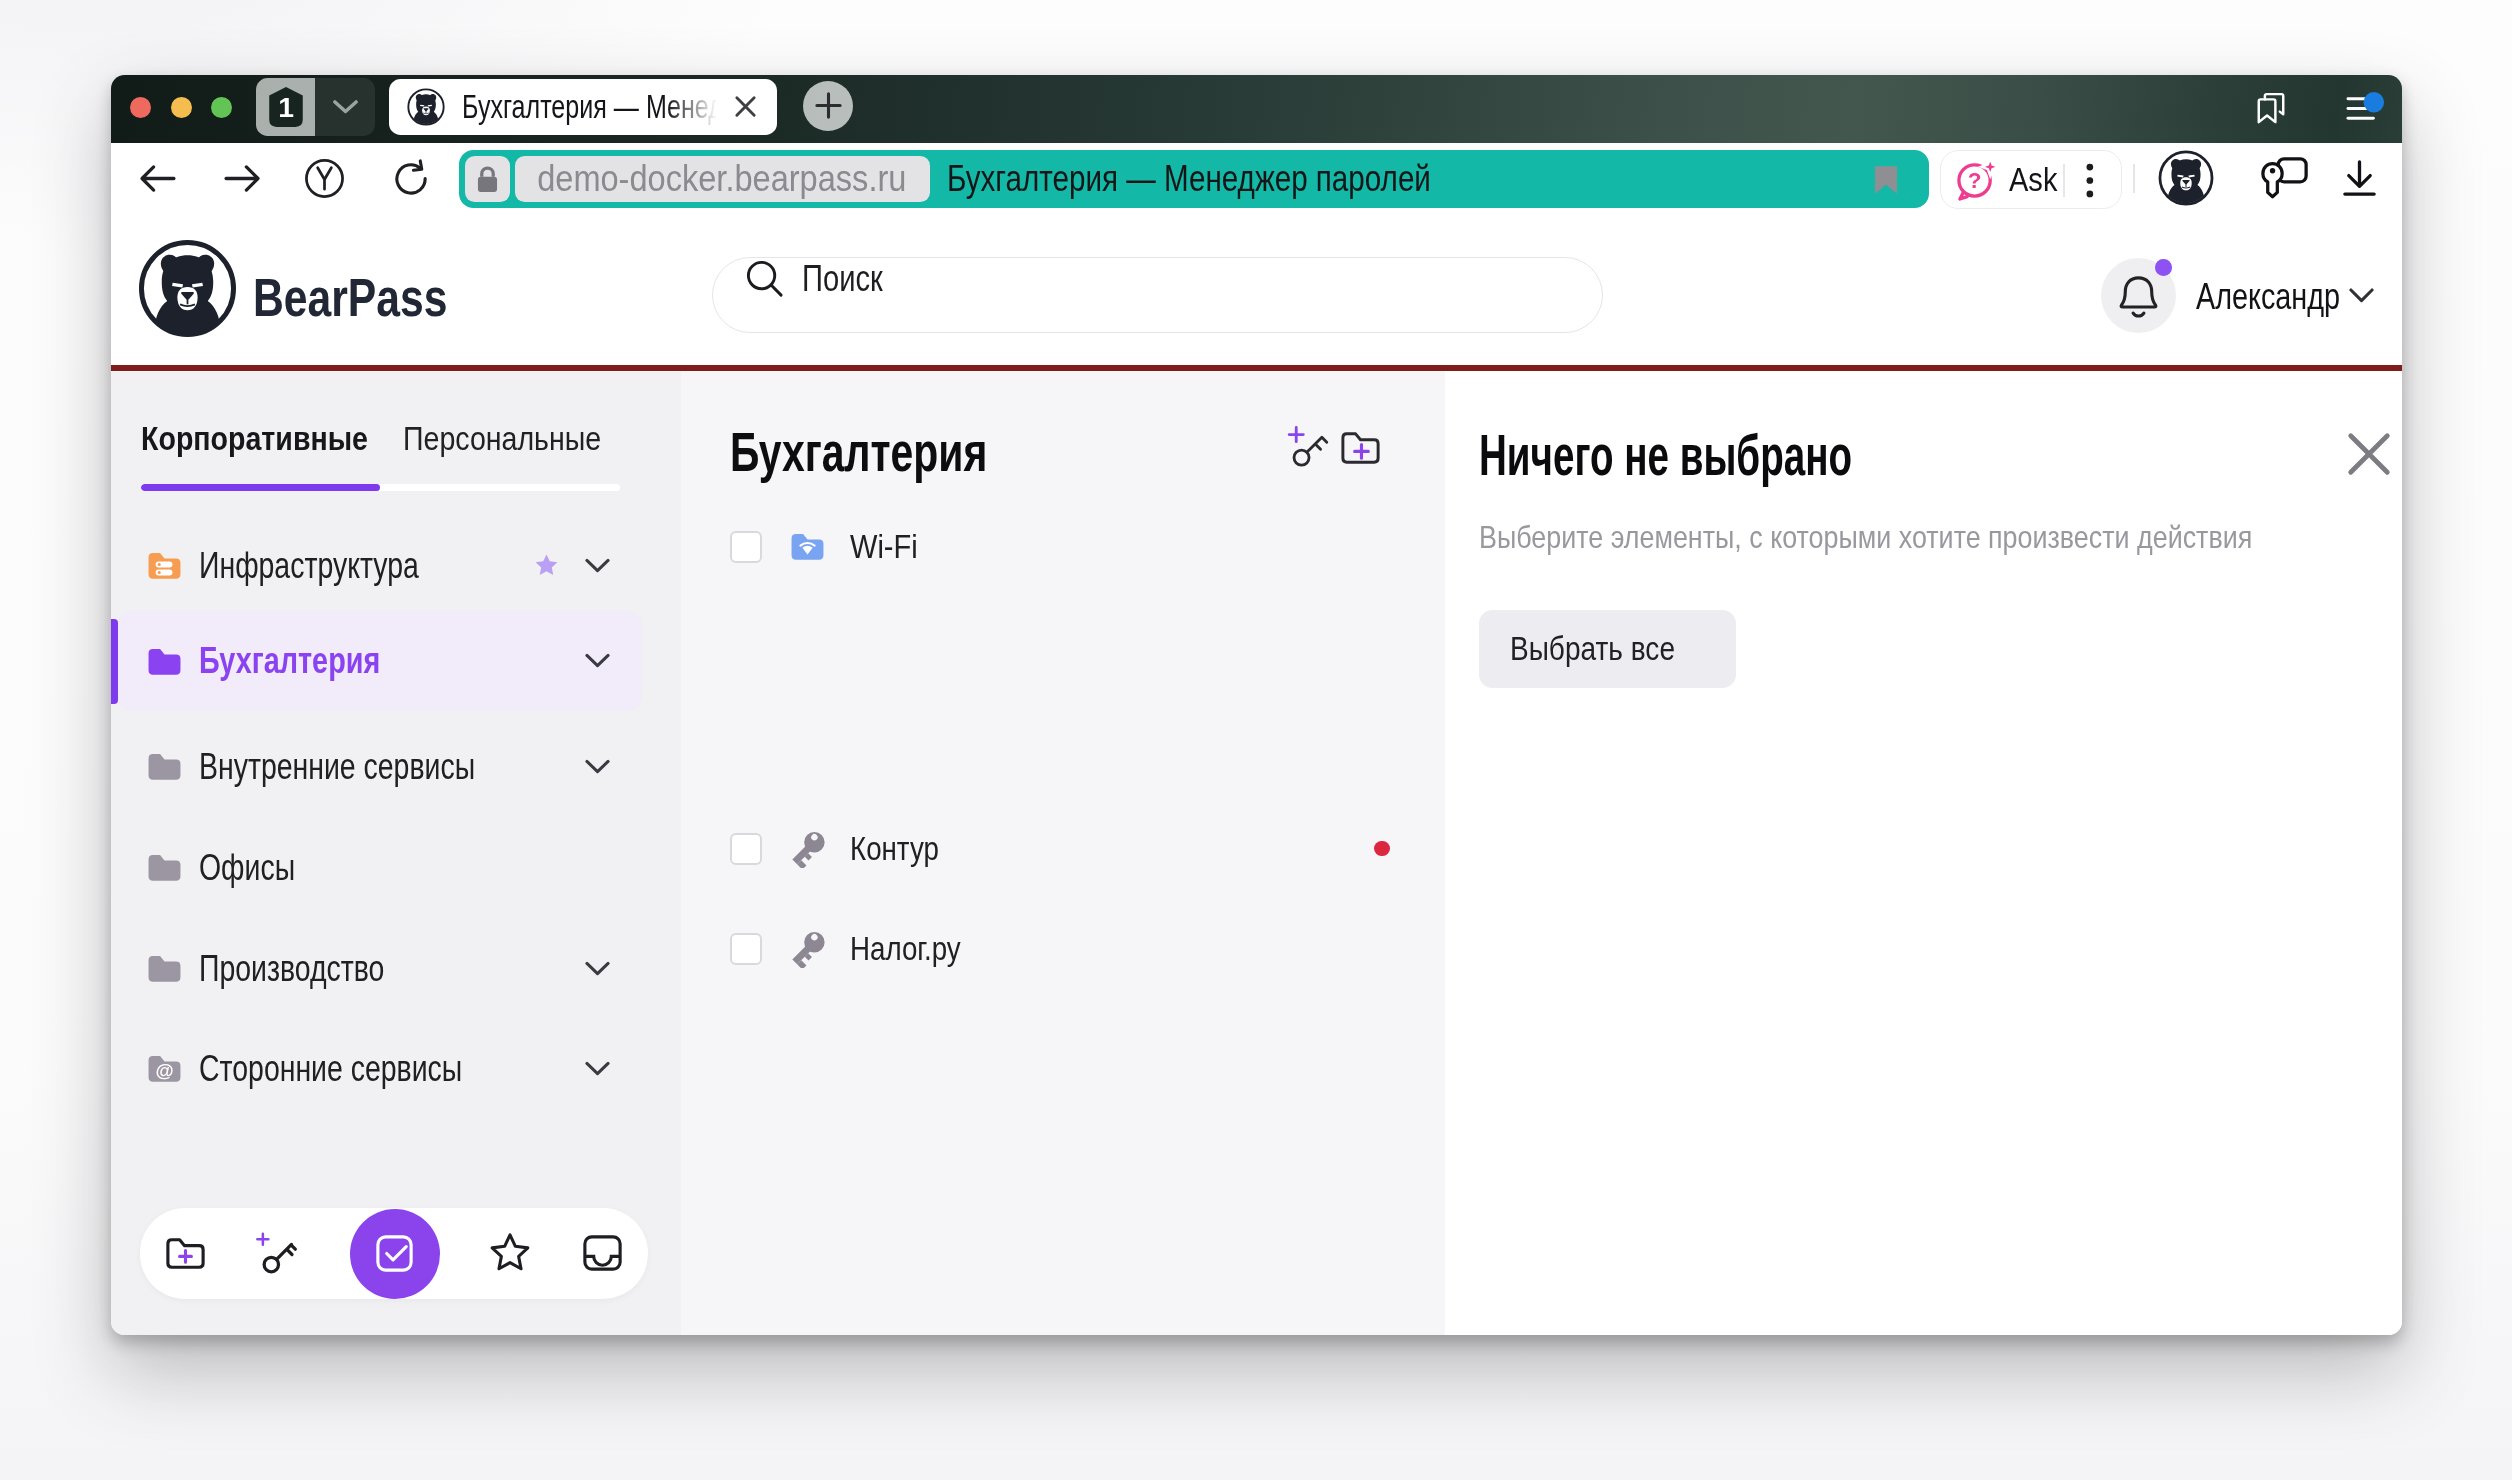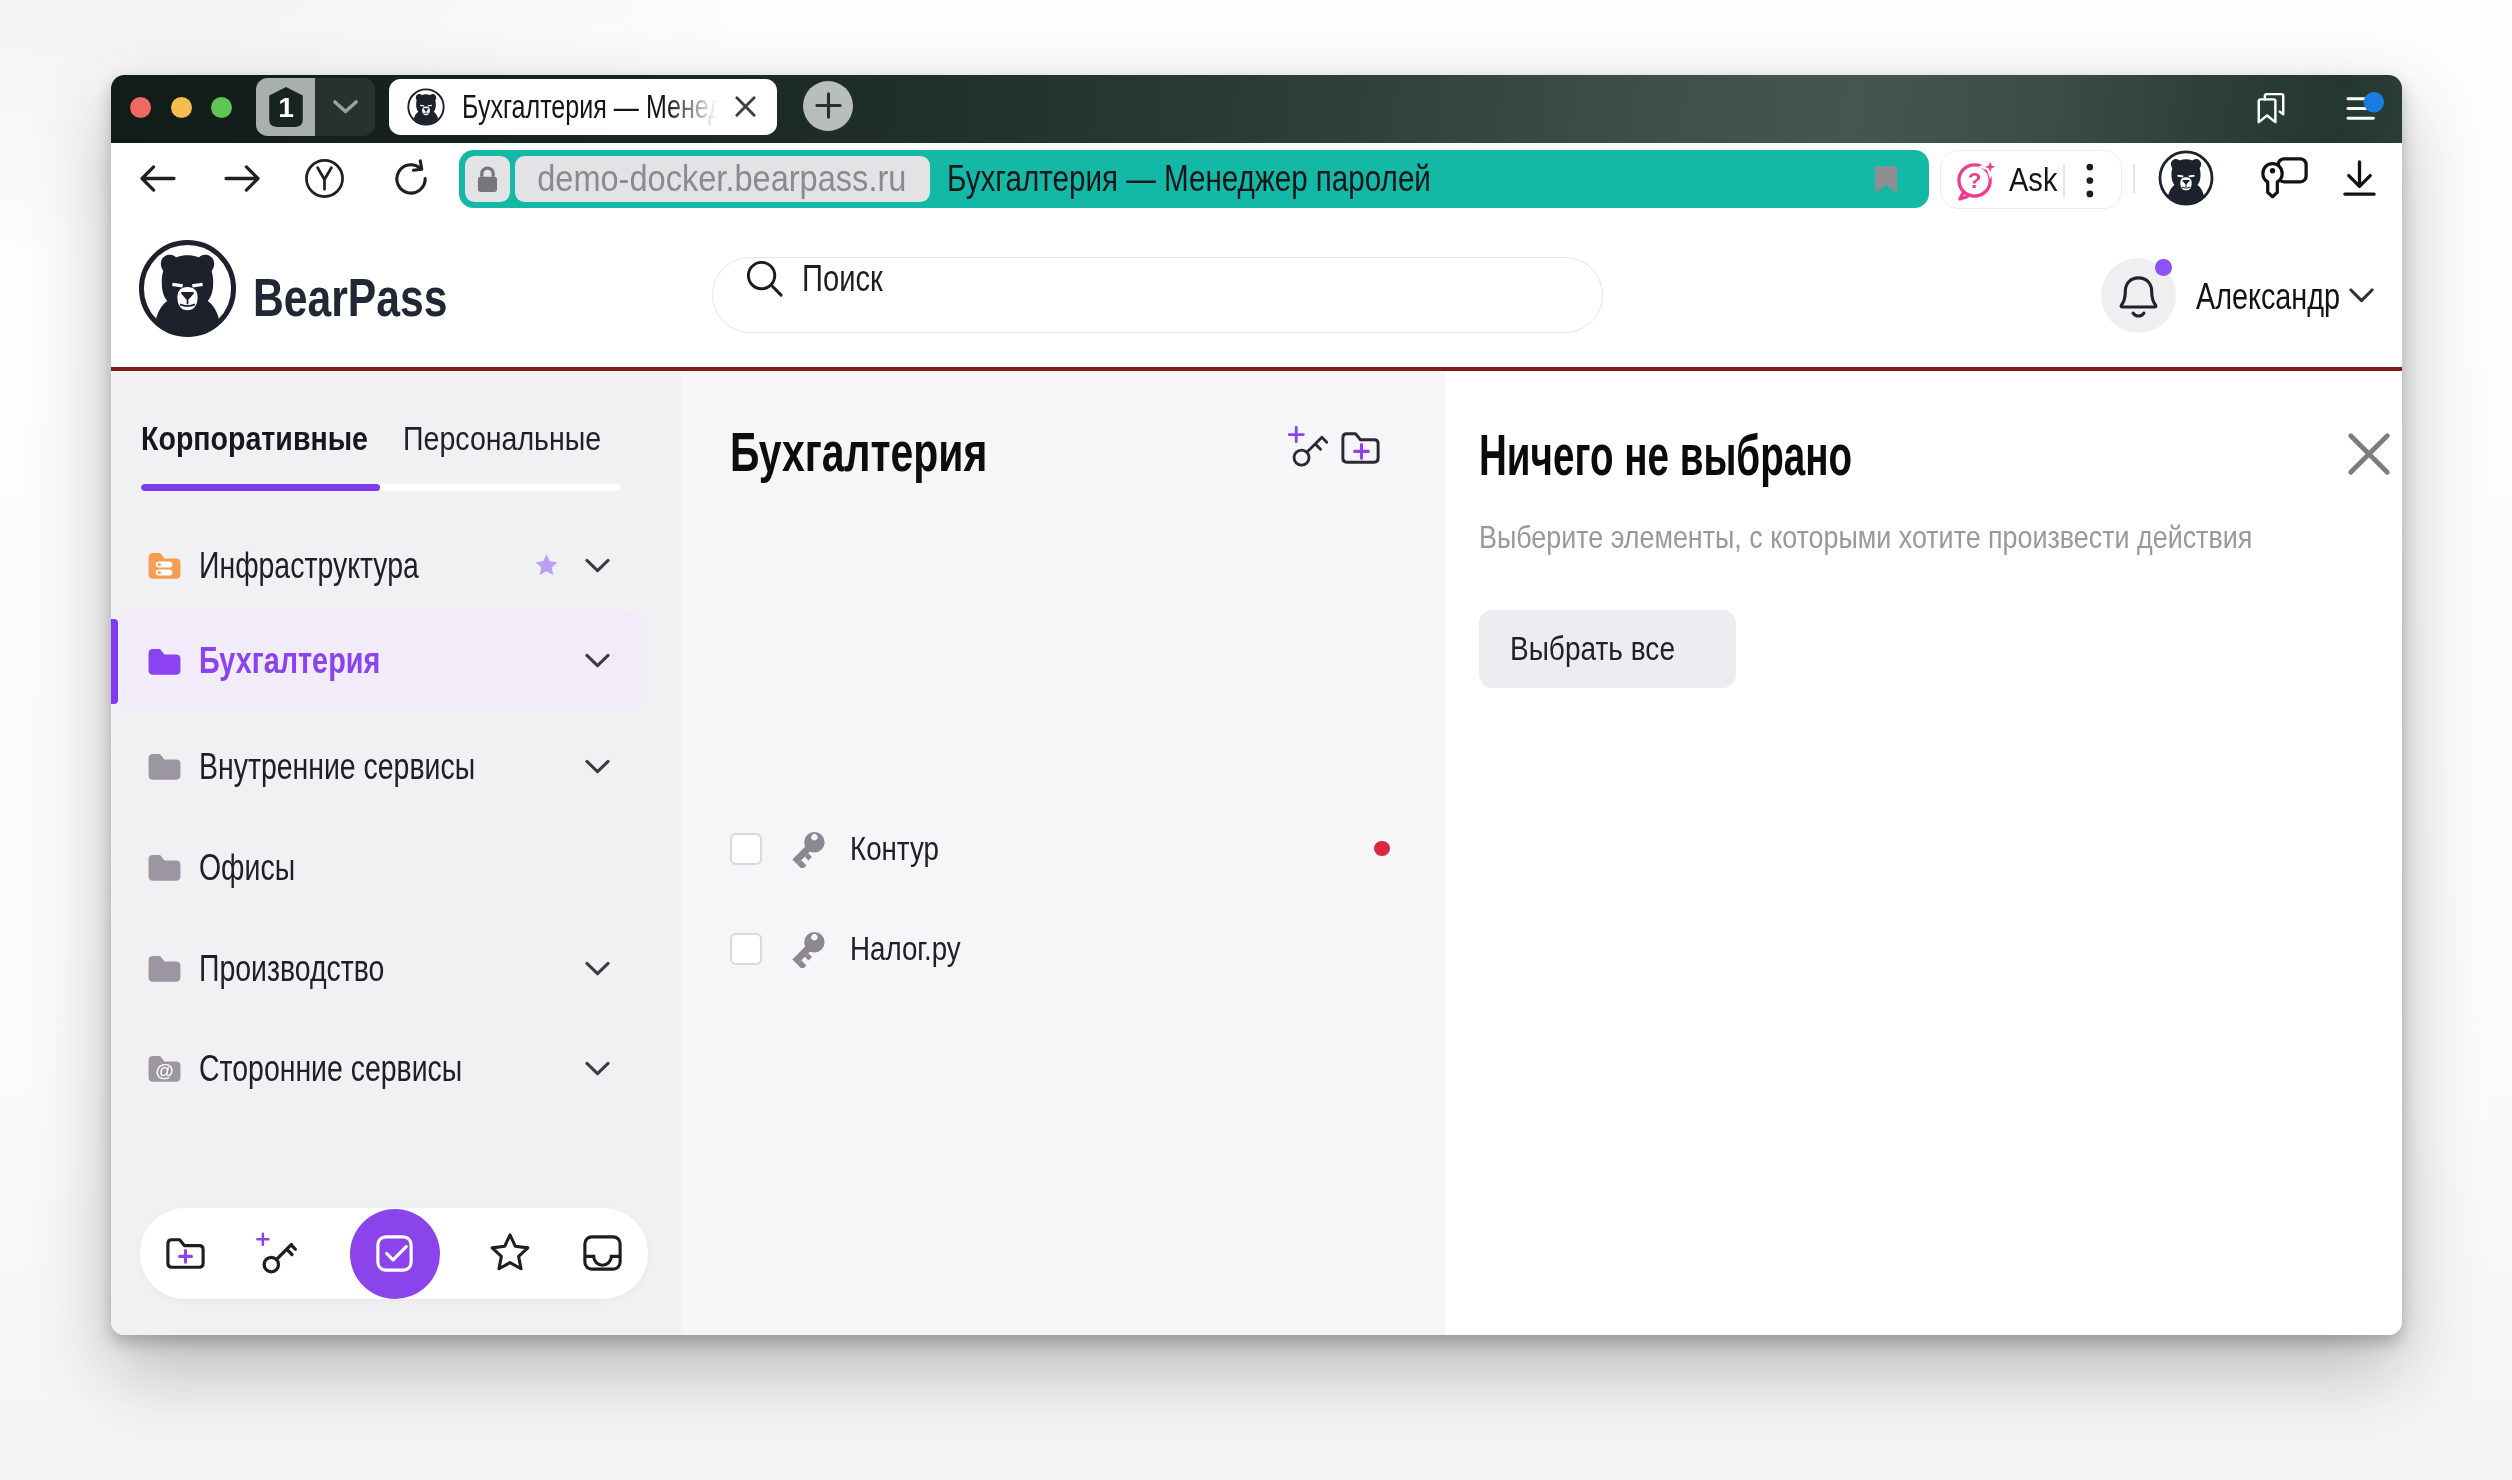--- a/index.html
+++ b/index.html
@@ -22,21 +22,21 @@
 .tab{position:absolute;left:278px;top:3.9px;width:388px;height:56px;background:#fff;border-radius:11.6px;display:flex;align-items:center}
 .newtab{position:absolute;left:692px;top:5.8px;width:50px;height:50px;border-radius:50%;background:rgba(235,239,237,.75);display:flex;align-items:center;justify-content:center}
 .tbr{position:absolute;top:0;height:68px;display:flex;align-items:center}
 
 .toolbar{position:absolute;left:0;top:68px;width:100%;height:70px;background:#fff;border-bottom:1px solid #e9e9ec}
 .urlbar{position:absolute;left:348px;top:75px;width:1470px;height:58px;background:#14b8a6;border-radius:14.5px;display:flex;align-items:center}
 .chip{height:46px;border-radius:9.7px;background:#e3e3e6;display:flex;align-items:center;justify-content:center}
 .askbtn{position:absolute;left:1829px;top:75px;width:182px;height:59px;background:#fff;border:1.9px solid #ececf0;border-radius:18.4px;display:flex;align-items:center}
 .ticon{position:absolute;top:68px;height:70px;display:flex;align-items:center;justify-content:center}
 
-.apphead{position:absolute;left:0;top:137px;width:100%;height:159px;background:#fff;border-bottom:4px solid #7f1d1d}
+.apphead{position:absolute;left:0;top:137px;width:100%;height:159px;background:#fff;border-bottom:6px solid #7f1d1d}
 .search{position:absolute;left:601px;top:45px;width:891px;height:76px;border:1.9px solid #e5e5e8;border-radius:39px;background:#fff;display:flex;align-items:flex-start}
 .bellwrap{position:absolute;left:1990px;top:46px;width:75px;height:75px;border-radius:50%;background:#efeff1;display:flex;align-items:center;justify-content:center}
 
 .cols{position:absolute;left:0;top:296px;width:100%;height:964px;display:flex}
 .sidebar{width:570px;height:100%;background:#f1f1f4;position:relative}
 .midcol{width:764px;height:100%;background:#f6f6f8;position:relative}
 .rightcol{width:957px;height:100%;background:#fff;position:relative}
 
 .t1{font-size:34px;font-weight:700;color:#17171b}
 .t2{font-size:34px;font-weight:400;color:#212125}
@@ -338,20 +338,29 @@
           <g>
             <circle cx="16" cy="38" r="8.5" fill="none" stroke="#2a2a30" stroke-width="3.2"></circle>
             <path d="M22 32 L39 15 M31.5 22.5 l6 6 M39 15 l5.5 5.5" fill="none" stroke="#2a2a30" stroke-width="3.2" stroke-linecap="round"></path>
           </g>
           <path d="M10 4 V20 M2 12 H18" stroke="#8b44ec" stroke-width="3.2" stroke-linecap="round"></path>
         </svg>
     <svg width="45" height="45" viewBox="0 0 46 46" style="position:absolute;left:657px;top:55px">
           <path d="M5 12 Q5 8 9 8 H18 L23 14 H37 Q41 14 41 18 V33 Q41 37 37 37 H9 Q5 37 5 33 Z" fill="none" stroke="#2a2a30" stroke-width="3" stroke-linejoin="round"></path>
           <path d="M24 19 V33 M17 26 H31" stroke="#8b44ec" stroke-width="3.2" stroke-linecap="round"></path>
         </svg>
+    <div class="mrow" style="top:130px">
+      <div class="cb"></div>
+      <svg class="ric" viewBox="0 0 44 44">
+            <path d="M4 13 Q4 8 9 8 H17 L22 14 H35 Q40 14 40 19 V32 Q40 37 35 37 H9 Q4 37 4 32 Z" fill="#79a4f2"></path>
+            <path d="M22 31 L16.2 23.5 a9.5 9.5 0 0 1 11.6 0 Z" fill="#fff"></path>
+            <path d="M14 21 a12.5 12.5 0 0 1 16 0" fill="none" stroke="#fff" stroke-width="2.4" stroke-linecap="round"></path>
+          </svg>
+      <span class="rlbl sq" style="transform:scaleX(0.88)">Wi-Fi</span>
+    </div>
     <div class="mrow" style="top:432px">
       <div class="cb"></div>
       <svg class="ric" viewBox="0 0 40 40">
             <g transform="rotate(-45 20 20)" fill="#8d8793">
               <circle cx="29.5" cy="20.5" r="10.5"></circle>
               <circle cx="33.2" cy="16.8" r="3.3" fill="#f6f6f8"></circle>
               <rect x="1" y="17" width="22" height="7"></rect>
               <rect x="1" y="24" width="6" height="7.5"></rect>
               <rect x="12" y="24" width="5" height="5.5"></rect>
             </g>

